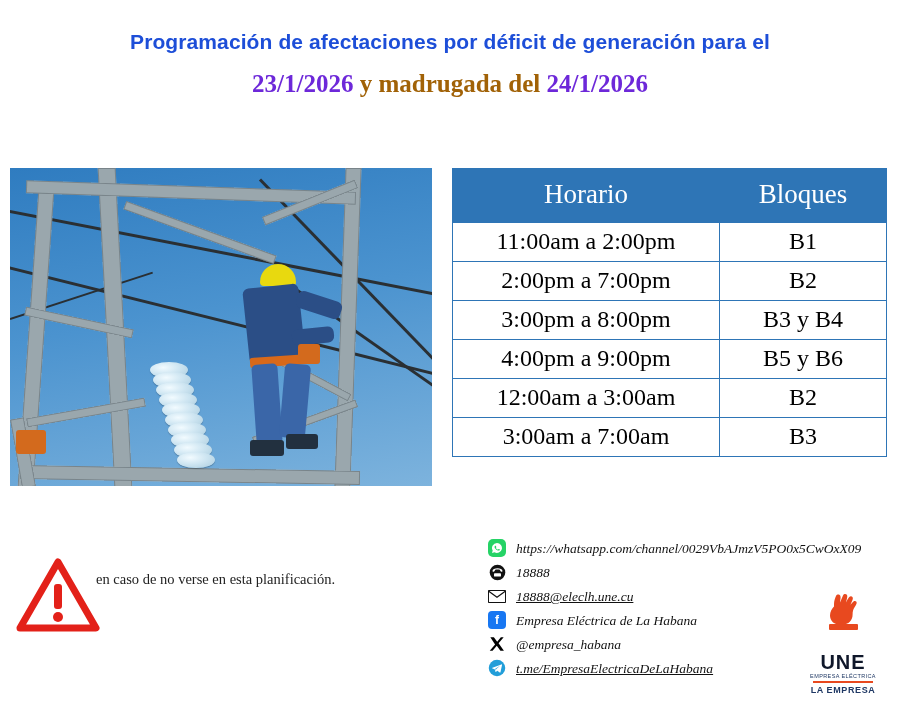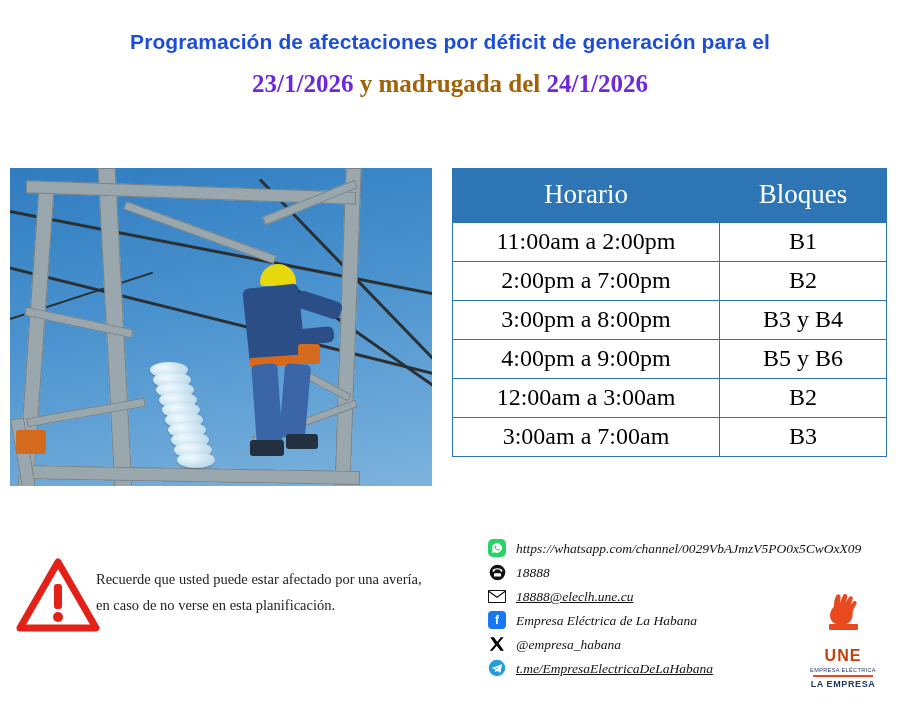--- a/index.html
+++ b/index.html
@@ -239,25 +239,25 @@
   }
   .une-fist {
     width: 40px;
     height: 44px;
     margin: 0 auto;
     position: relative;
   }
   .une-title {
     font-family: "Liberation Sans", sans-serif;
     font-weight: bold;
-    font-size: 16px;
-    color: #c2410c;
+    font-size: 20px;
+    color: #0f172a;
     letter-spacing: 1px;
     line-height: 20px;
-    margin-top: 14px;
+    margin-top: 20px;
   }
   .une-sub {
     font-family: "Liberation Sans", sans-serif;
     font-size: 5.5px;
     color: #1f3864;
     letter-spacing: .4px;
     margin-top: 1px;
   }
   .une-bar {
     width: 60px;
@@ -373,21 +373,20 @@
 
 <div class="note-area">
   <div class="warn-icon">
     <svg width="84" height="76" viewBox="0 0 84 76">
       <path d="M42 4 L80 70 L4 70 Z" fill="#ffffff" stroke="#e32119" stroke-width="7" stroke-linejoin="round"></path>
       <rect x="38" y="26" width="8" height="25" rx="3" fill="#e32119"></rect>
       <circle cx="42" cy="59" r="5" fill="#e32119"></circle>
     </svg>
   </div>
   <div class="note-text">
-    <div>Recuerde que  usted puede estar afectado por una  avería,</div>
     <div>en  caso de  no  verse en  esta planificación.</div>
   </div>
 </div>
 
 <div class="contacts">
 
   <div class="crow">
     <div class="cicon">
       <div class="ico-sq" style="background:#25D366; border-radius:5px;">
         <svg width="12" height="12" viewBox="0 0 24 24">

